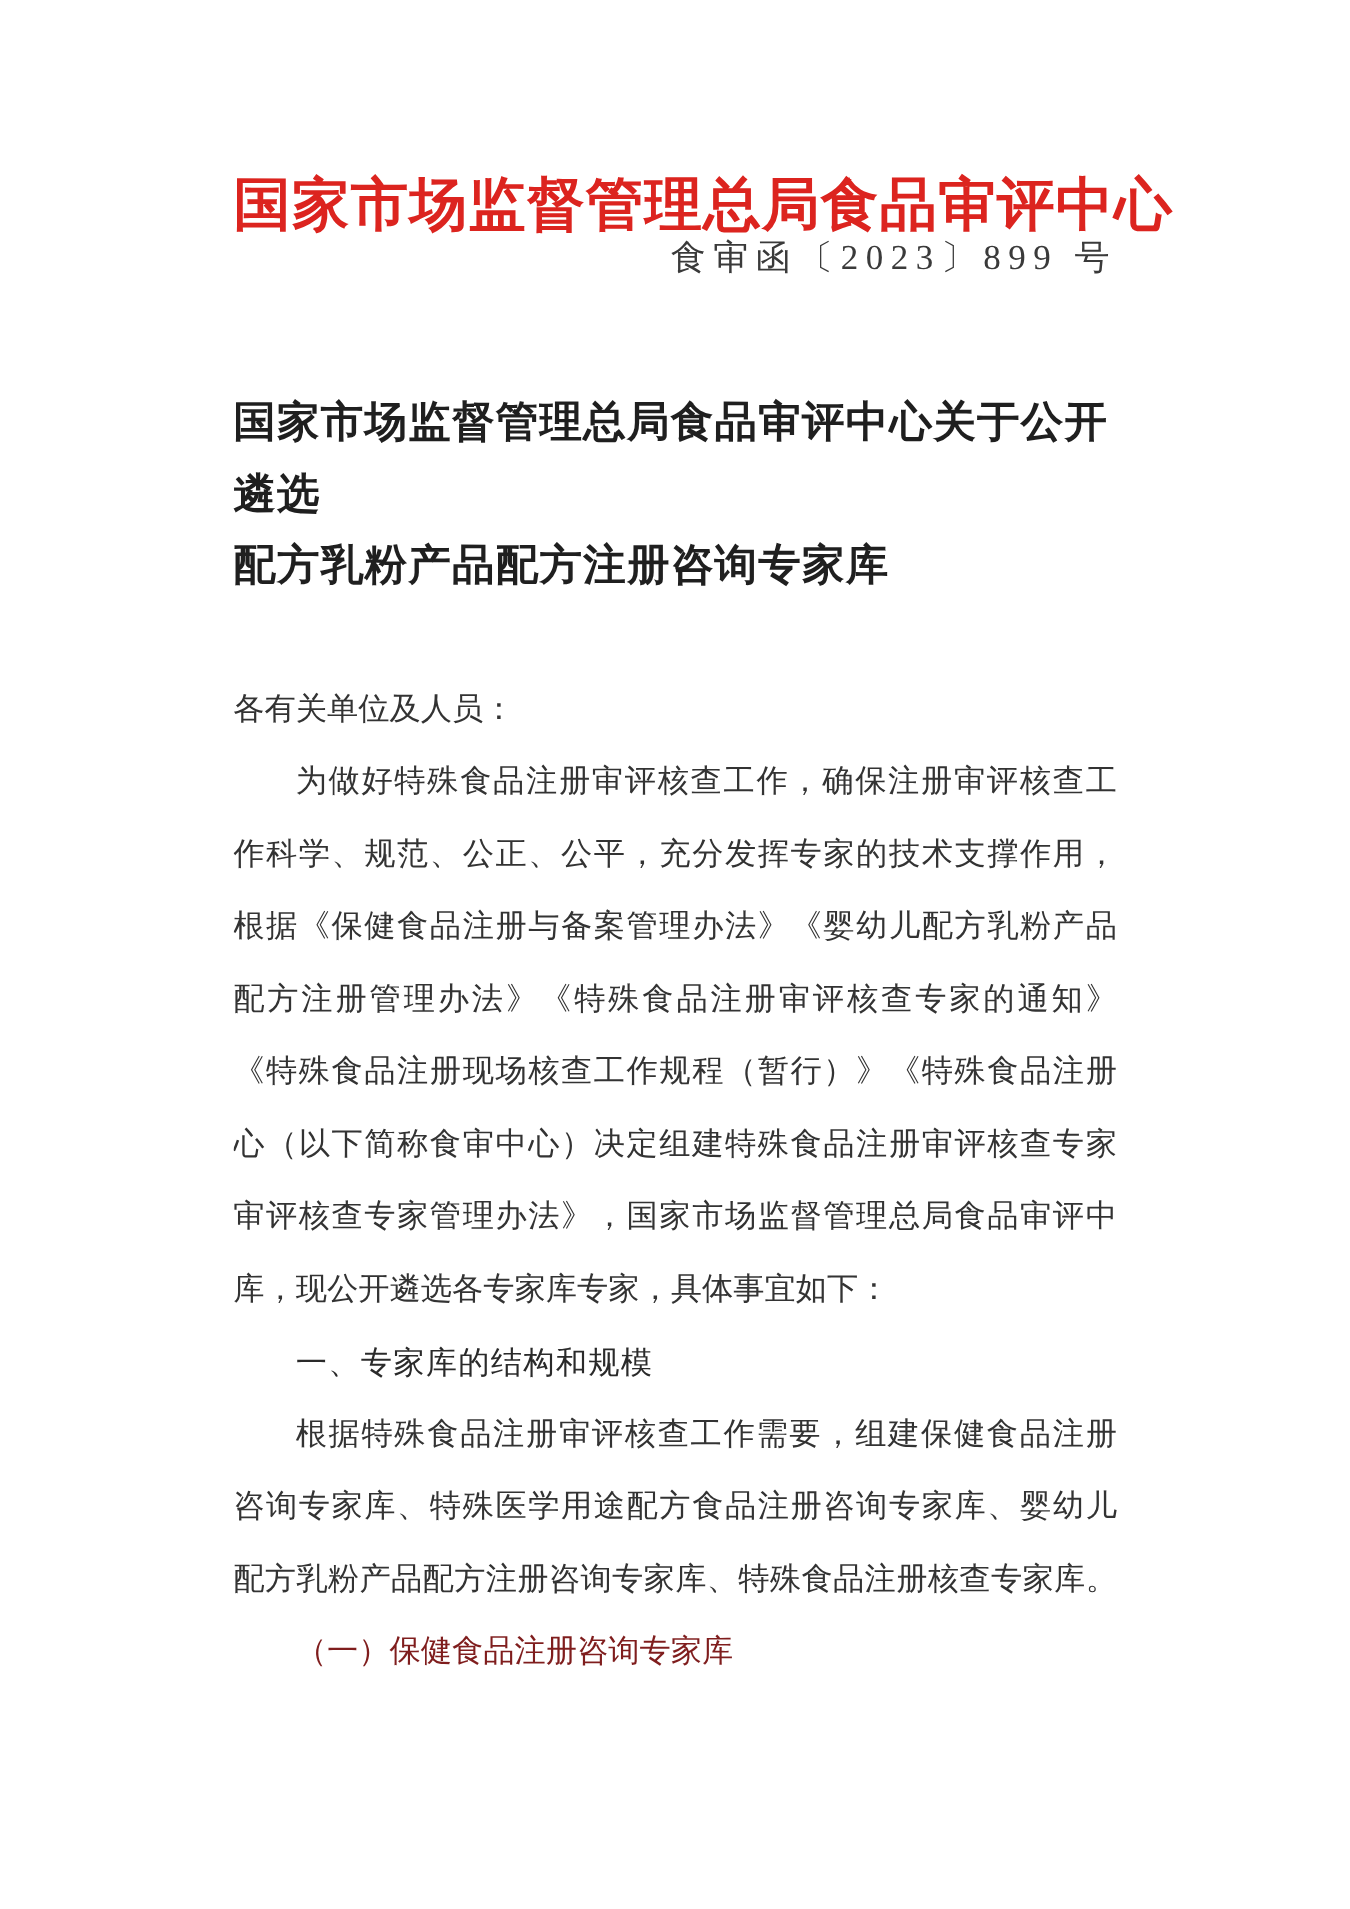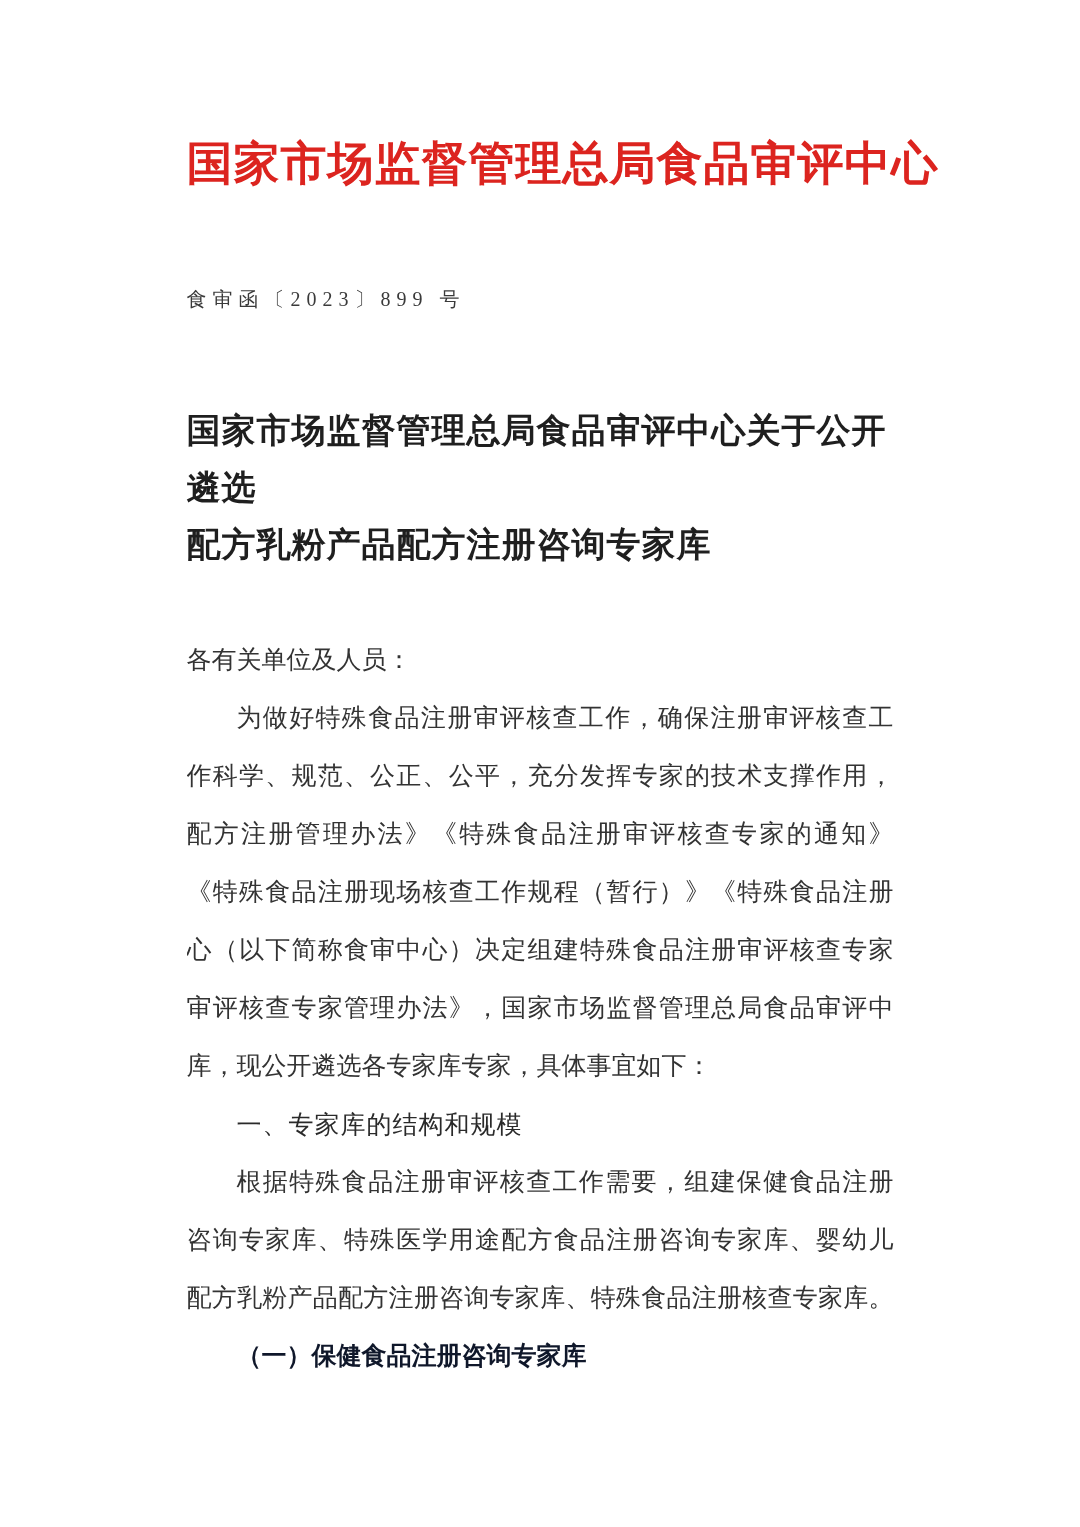--- a/index.html
+++ b/index.html
@@ -22,24 +22,23 @@
   .letterhead {
     font-size: 46px;
     line-height: 52px;
     font-weight: bold;
     text-align: center;
     color: #dc241f;
     letter-spacing: 1px;
     white-space: nowrap;
   }
   .doc-number {
-    margin-top: 92px;
-    font-size: 20px;
+    font-size: 28px;
     line-height: 34px;
-    text-align: left;
+    text-align: right;
     letter-spacing: 6px;
     color: #3a3a3a;
     white-space: nowrap;
   }
   .notice-title {
     margin-top: 86px;
     font-size: 34px;
     line-height: 57px;
     font-weight: bold;
     text-align: left;
@@ -64,22 +63,21 @@
   .indent {
     text-indent: 2em;
   }
   .section-heading {
     font-family: "Liberation Sans", "DejaVu Sans", sans-serif;
     font-weight: normal;
     color: #2a2a2a;
     letter-spacing: 1px;
   }
   .subsection-heading {
-    color: #0f172a;
-    font-weight: bold;
+    color: #7f1d1d;
   }
 </style>
 </head>
 <body>
 
 <div class="page">
 
   <div class="letterhead">国家市场监督管理总局食品审评中心</div>
 
   <div class="doc-number">食审函〔2023〕899 号</div>
@@ -88,20 +86,21 @@
     <div>国家市场监督管理总局食品审评中心关于公开遴选</div>
     <div>配方乳粉产品配方注册咨询专家库</div>
   </div>
 
   <div class="body-block">
 
     <div class="line short">各有关单位及人员：</div>
 
     <div class="line indent">为做好特殊食品注册审评核查工作，确保注册审评核查工</div>
     <div class="line">作科学、规范、公正、公平，充分发挥专家的技术支撑作用，</div>
+    <div class="line">根据《保健食品注册与备案管理办法》《婴幼儿配方乳粉产品</div>
     <div class="line">配方注册管理办法》《特殊食品注册审评核查专家的通知》</div>
     <div class="line">《特殊食品注册现场核查工作规程（暂行）》《特殊食品注册</div>
     <div class="line">心（以下简称食审中心）决定组建特殊食品注册审评核查专家</div>
     <div class="line">审评核查专家管理办法》，国家市场监督管理总局食品审评中</div>
     <div class="line short">库，现公开遴选各专家库专家，具体事宜如下：</div>
 
     <div class="line short indent section-heading">一、专家库的结构和规模</div>
 
     <div class="line indent">根据特殊食品注册审评核查工作需要，组建保健食品注册</div>
     <div class="line">咨询专家库、特殊医学用途配方食品注册咨询专家库、婴幼儿</div>

